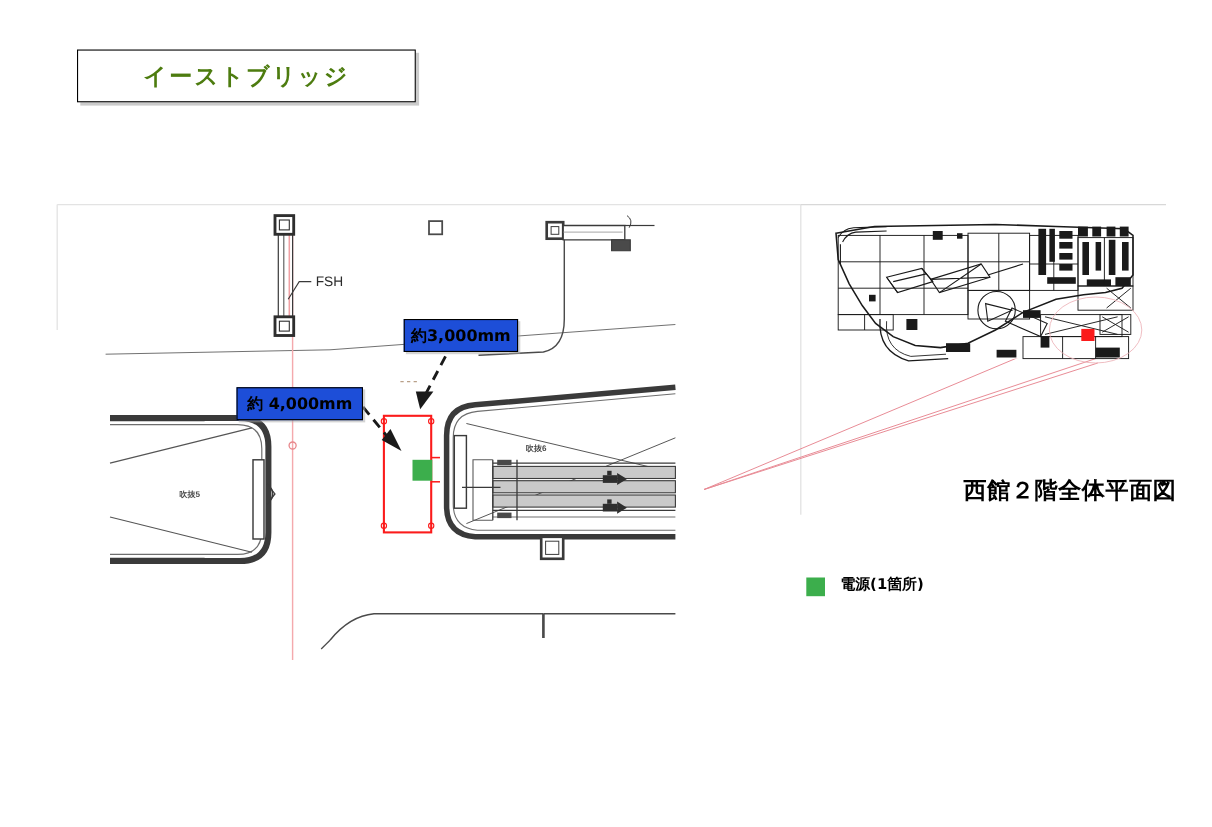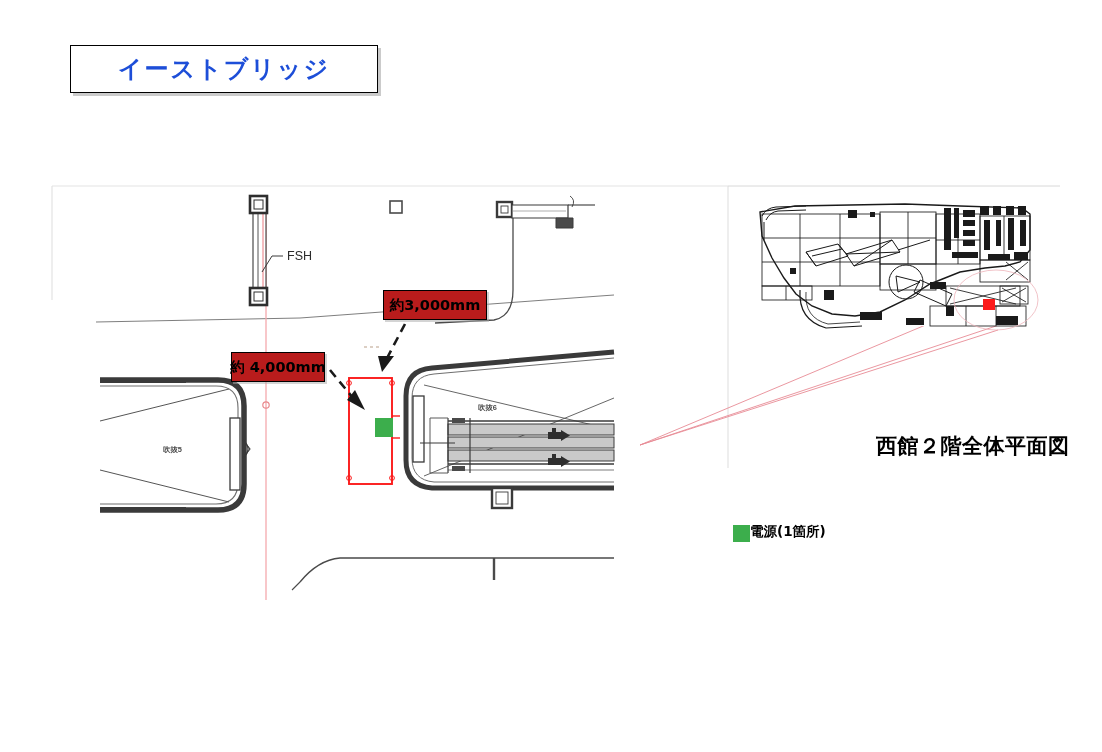--- a/index.html
+++ b/index.html
@@ -14,40 +14,39 @@
 
   
   .title-box{
     position:absolute;left:70px;top:45px;width:308px;height:48px;
     border:1.6px solid #000;background:#fff;
     box-shadow:3px 3px 0 rgba(160,160,160,.55);
     display:flex;align-items:center;justify-content:center;
     box-sizing:border-box;
   }
   .title-box span{
-    font-size:24px;font-weight:700;letter-spacing:2px;color:#1d4ed8;
+    font-size:21px;font-weight:700;letter-spacing:2px;color:#4d7c0f;
     font-family:"DejaVu Sans","Liberation Sans",sans-serif;
     text-align:center;
   }
 
   
   .callout{
-    position:absolute;border:1.5px solid #000;background:#b91c1c;
+    position:absolute;border:1.5px solid #000;background:#1d4ed8;
     display:flex;align-items:center;justify-content:center;
     box-sizing:border-box;z-index:40;
     box-shadow:2px 2px 0 rgba(170,170,170,.5);
-    margin-left:16px;
   }
   .callout span{font-size:14.5px;font-weight:700;color:#000;white-space:nowrap;
     font-family:"DejaVu Sans","Liberation Sans",sans-serif;}
   #callout-3000{left:367px;top:290px;width:104px;height:30px;}
-  #callout-4000{left:215px;top:352px;width:94px;height:30px;}
-
-  
-  .legend{position:absolute;left:733px;top:521px;display:flex;align-items:flex-end;}
+  #callout-4000{left:215px;top:352px;width:115px;height:30px;}
+
+  
+  .legend{position:absolute;left:733px;top:521px;display:flex;align-items:flex-end;gap:14px;}
   .legend-swatch{width:17px;height:17px;background:#3cae4c;margin-top:3px;flex:none;}
   .legend-text{font-size:13.5px;font-weight:700;line-height:1.55;color:#000;
     font-family:"DejaVu Sans","Liberation Sans",sans-serif;white-space:nowrap;}
 
   
   .inset-caption{
     position:absolute;left:876px;top:432px;font-size:21px;font-weight:700;color:#000;
     letter-spacing:.5px;white-space:nowrap;
     font-family:"DejaVu Sans","Liberation Sans",sans-serif;
   }

